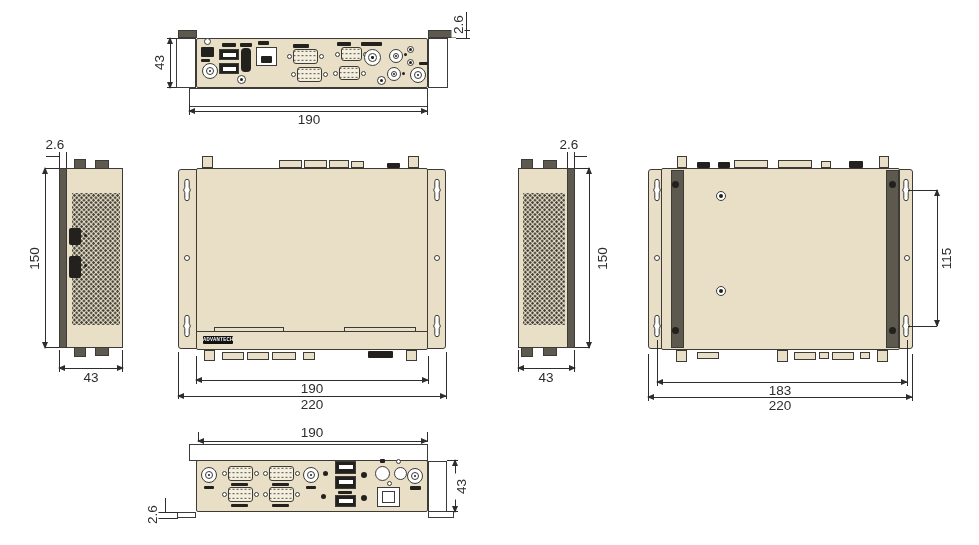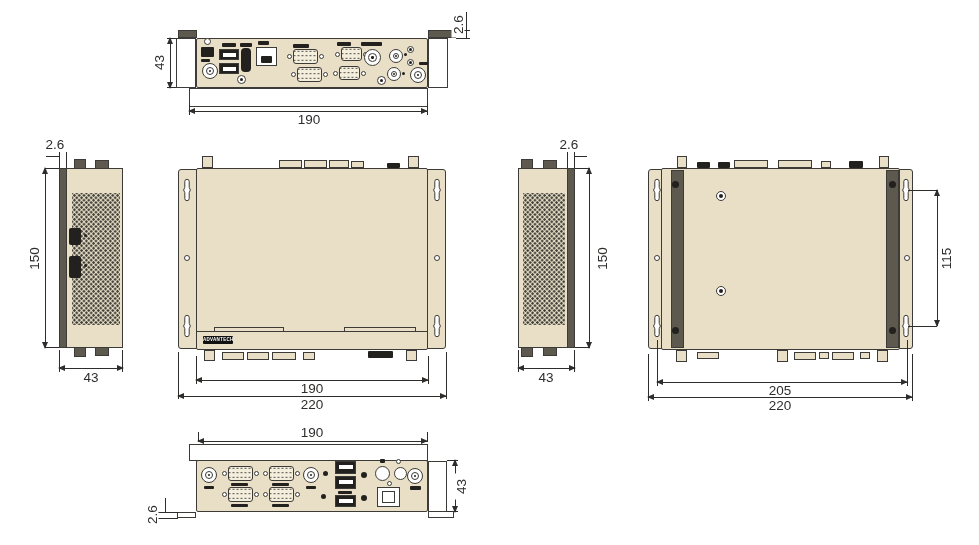--- a/index.html
+++ b/index.html
@@ -247,21 +247,21 @@
   <div class="abs circ" style="left:716px;top:286px;width:10px;height:10px"></div>
   <div class="abs dot" style="left:719px;top:289px;width:4px;height:4px"></div>
 
   <div class="abs lineh" style="left:908px;top:190px;width:29px"></div>
   <div class="abs lineh" style="left:908px;top:326px;width:29px"></div>
   <div class="abs dimv" style="left:937px;top:190px;height:136px"></div>
   <div class="abs lab rot" style="left:933px;top:252px;width:26px;height:13px">115</div>
   <div class="abs linev" style="left:657px;top:340px;height:46px"></div>
   <div class="abs linev" style="left:907px;top:340px;height:46px"></div>
   <div class="abs dimh" style="left:657px;top:382px;width:250px"></div>
-  <div class="abs lab" style="left:764px;top:384px;width:32px;height:13px">205</div>
+  <div class="abs lab" style="left:764px;top:384px;width:32px;height:13px">183</div>
   <div class="abs linev" style="left:648px;top:354px;height:47px"></div>
   <div class="abs linev" style="left:912px;top:354px;height:47px"></div>
   <div class="abs dimh" style="left:648px;top:397px;width:264px"></div>
   <div class="abs lab" style="left:764px;top:399px;width:32px;height:13px">220</div>
 
   <div class="abs lab" style="left:296px;top:426px;width:32px;height:13px">190</div>
   <div class="abs linev" style="left:198px;top:432px;height:10px"></div>
   <div class="abs linev" style="left:427px;top:432px;height:10px"></div>
   <div class="abs dimh" style="left:198px;top:441px;width:229px"></div>
   <div class="abs wbox" style="left:189px;top:444px;width:239px;height:17px"></div>

